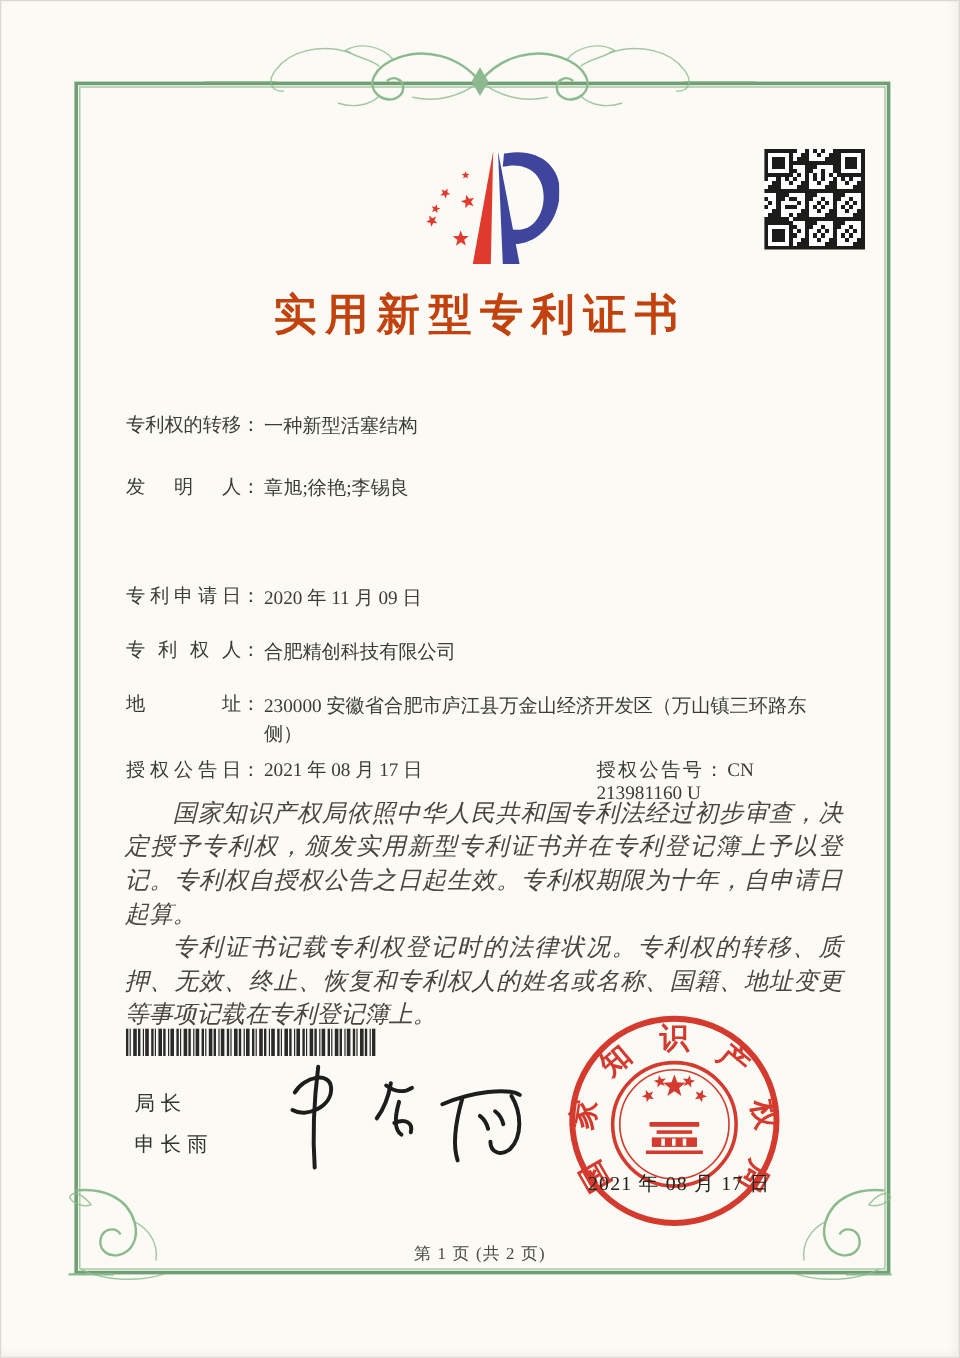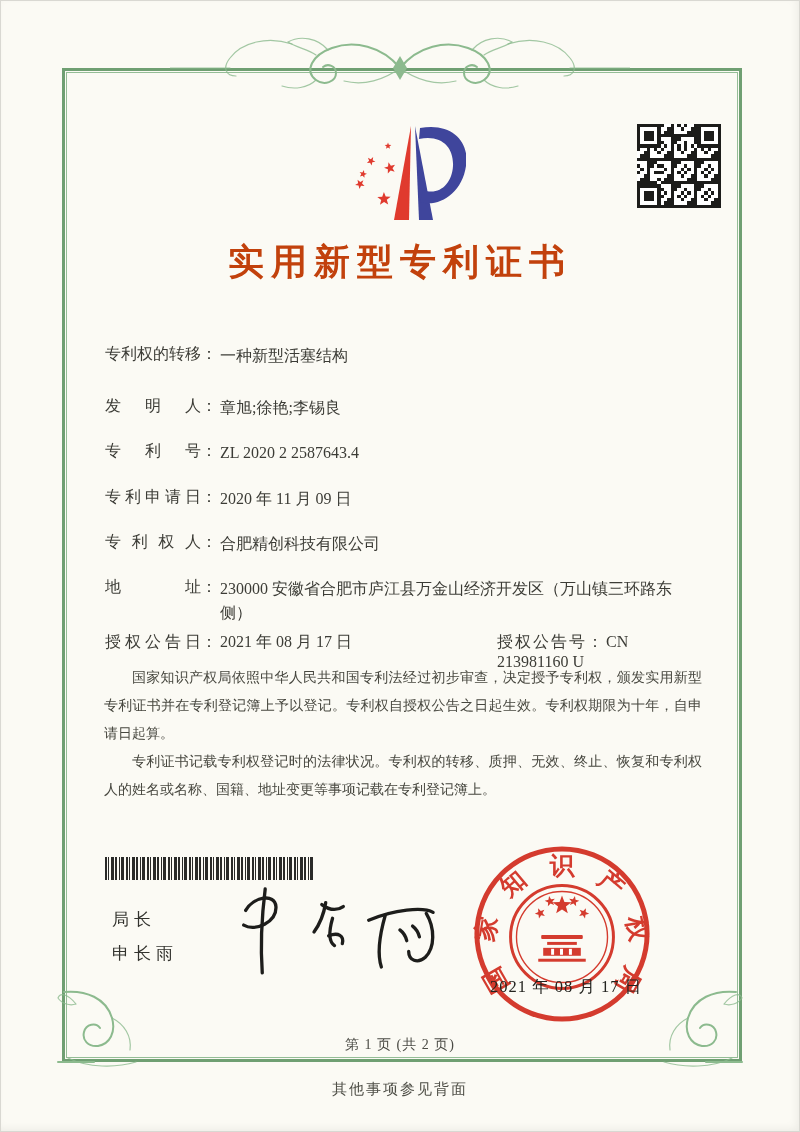--- a/index.html
+++ b/index.html
@@ -26,21 +26,21 @@
   .qr{position:absolute;left:637px;top:124px;width:84px;height:84px;background:#fff;}
   .title{position:absolute;left:0;top:238px;width:100%;text-align:center;
     font-size:36px;font-weight:700;letter-spacing:7px;color:#c2410c;}
   .frow{position:absolute;left:105px;font-size:16px;color:var(--ink);}
   .flabel{display:inline-block;width:96px;text-align:justify;text-align-last:justify;vertical-align:top;}
   .fcolon{display:inline-block;vertical-align:top;margin-right:3px;}
   .fvalue{display:inline-block;width:452px;vertical-align:top;line-height:24px;}
   .grant2{position:absolute;left:392px;top:0;}
   .grant2 .glabel{letter-spacing:2px;}
   .body-text{position:absolute;left:104px;top:664px;width:598px;
-    font-size:14px;line-height:28px;text-align:justify;color:#47473f;}
+    font-size:20px;line-height:28px;text-align:justify;color:#47473f;font-style:italic;}
   .body-text p{margin:0;text-indent:2em;}
   .barcode{position:absolute;left:105px;top:857px;width:208px;height:23px;font-size:0;white-space:nowrap;overflow:hidden;}
   .barcode span{display:inline-block;height:23px;vertical-align:top;}
   .director{position:absolute;left:112px;top:903px;font-size:17px;letter-spacing:5px;color:#33332e;line-height:34px;}
   .sig{position:absolute;left:232px;top:878px;width:205px;height:100px;}
   .seal{position:absolute;left:468px;top:840px;width:188px;height:188px;}
   .seal svg{width:100%;height:100%;}
   .seal-char{font-size:25px;font-weight:700;fill:var(--seal-red);
     font-family:"Liberation Serif","DejaVu Serif",serif;text-anchor:middle;}
   .seal-date{position:absolute;left:490px;top:976px;font-size:16.5px;letter-spacing:1px;color:#23231f;z-index:5;}
@@ -472,23 +472,20 @@
   </div>
 
   <div class="title">实用新型专利证书</div>
 
   <div class="frow" style="top:344px">
     <span class="flabel">专利权的转移</span><span class="fcolon">：</span><span class="fvalue">一种新型活塞结构</span>
   </div>
   <div class="frow" style="top:396px">
     <span class="flabel">发明人</span><span class="fcolon">：</span><span class="fvalue">章旭;徐艳;李锡良</span>
   </div>
-  <div class="frow" style="top:441px">
-    <span class="flabel">专利号</span><span class="fcolon">：</span><span class="fvalue">ZL 2020 2 2587643.4</span>
-  </div>
   <div class="frow" style="top:487px">
     <span class="flabel">专利申请日</span><span class="fcolon">：</span><span class="fvalue">2020 年 11 月 09 日</span>
   </div>
   <div class="frow" style="top:532px">
     <span class="flabel">专利权人</span><span class="fcolon">：</span><span class="fvalue">合肥精创科技有限公司</span>
   </div>
   <div class="frow" style="top:577px">
     <span class="flabel">地址</span><span class="fcolon">：</span><span class="fvalue">230000 安徽省合肥市庐江县万金山经济开发区（万山镇三环路东侧）</span>
   </div>
 
@@ -553,15 +550,14 @@
         <text x="50.64765493162879" y="50.14293342479052" transform="rotate(-40 50.64765493162879 50.14293342479052)" class="seal-char">知</text>
         <text x="95" y="34" transform="rotate(0 95 34)" class="seal-char">识</text>
         <text x="139.35234506837122" y="50.14293342479052" transform="rotate(40 139.35234506837122 50.14293342479052)" class="seal-char">产</text>
         <text x="162.95173495784235" y="91.0182757409818" transform="rotate(80 162.95173495784235 91.0182757409818)" class="seal-char">权</text>
         <text x="154.75575286112627" y="137.5" transform="rotate(120 154.75575286112627 137.5)" class="seal-char">局</text>
       </svg>
   </div>
   <div class="seal-date">2021 年 08 月 17 日</div>
 
   <div class="page-footer">第 1 页 (共 2 页)</div>
-  <div class="back-note">其他事项参见背面</div>
 
 </div>
 
 </body></html>

